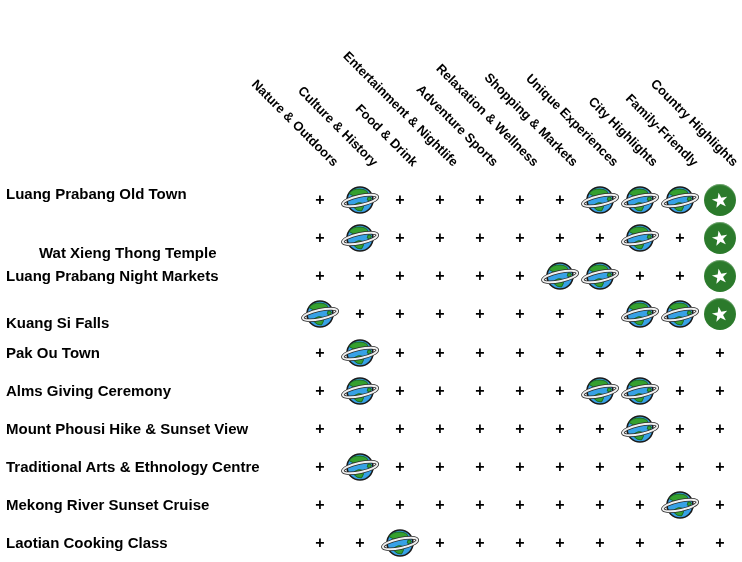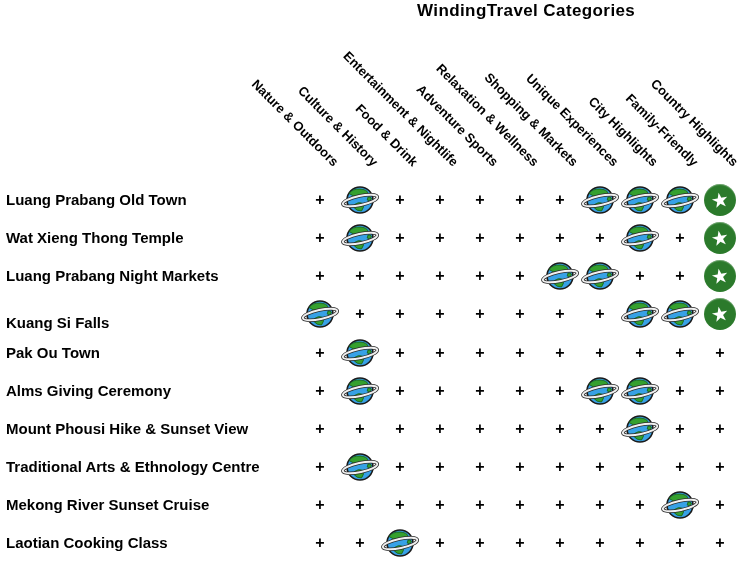--- a/index.html
+++ b/index.html
@@ -34,36 +34,35 @@
     box-shadow:inset 0 1px 1px rgba(255,255,255,.35);
   }
   .star-badge span{
     color:#fff;font-size:20px;line-height:20px;transform:rotate(-10deg);
   }
 </style>
 </head>
 <body>
 
 <div class="stage">
-  <div class="title">WindingTravel Categories</div>
   <div id="headers">
       <div class="col-header" style="right: 412px; top: 154px;">Nature &amp; Outdoors</div>
       <div class="col-header" style="right: 372px; top: 154px;">Culture &amp; History</div>
       <div class="col-header" style="right: 332px; top: 154px;">Food &amp; Drink</div>
       <div class="col-header" style="right: 292px; top: 154px;">Entertainment &amp; Nightlife</div>
       <div class="col-header" style="right: 252px; top: 154px;">Adventure Sports</div>
       <div class="col-header" style="right: 212px; top: 154px;">Relaxation &amp; Wellness</div>
       <div class="col-header" style="right: 172px; top: 154px;">Shopping &amp; Markets</div>
       <div class="col-header" style="right: 132px; top: 154px;">Unique Experiences</div>
       <div class="col-header" style="right: 92px; top: 154px;">City Highlights</div>
       <div class="col-header" style="right: 52px; top: 154px;">Family-Friendly</div>
       <div class="col-header" style="right: 12px; top: 154px;">Country Highlights</div>
     </div>
   <div id="rows">
-      <div class="row-label" style="top: 191px;">Luang Prabang Old Town</div>
+      <div class="row-label" style="top: 185px;">Luang Prabang Old Town</div>
       <div class="cell cell-plus" style="left: 309px; top: 191px;">+</div>
       <div class="cell" style="left: 341px; top: 184px;">
 <svg width="38" height="32" viewBox="0 0 38 32">
   <circle cx="19" cy="16" r="13" fill="#37a1e6" stroke="#1b1b1b" stroke-width="1.6"></circle>
   <path d="M8,9.5 Q12,4.5 19,5 Q26,5.5 27,9 Q24,13 18,12.2 Q12,13 8,9.5 Z" fill="#35a02e" stroke="#155c17" stroke-width="0.8"></path>
   <path d="M13.5,20.5 Q17.5,17.5 21.5,19.2 Q24,23 20.5,27 Q15.5,27 13,23.5 Z" fill="#35a02e" stroke="#155c17" stroke-width="0.8"></path>
   <path d="M27,13 Q30,12 30.5,15 Q29,18 26.2,16 Z" fill="#35a02e" stroke="#155c17" stroke-width="0.8"></path>
   <g transform="rotate(-12 19 16)">
     <ellipse cx="19" cy="16.5" rx="17.6" ry="4.6" fill="none" stroke="#2b2b2b" stroke-width="3.4"></ellipse>
     <ellipse cx="19" cy="16.5" rx="17.6" ry="4.6" fill="none" stroke="#f0f0f0" stroke-width="1.9"></ellipse>
@@ -105,21 +104,21 @@
   <g transform="rotate(-12 19 16)">
     <ellipse cx="19" cy="16.5" rx="17.6" ry="4.6" fill="none" stroke="#2b2b2b" stroke-width="3.4"></ellipse>
     <ellipse cx="19" cy="16.5" rx="17.6" ry="4.6" fill="none" stroke="#f0f0f0" stroke-width="1.9"></ellipse>
   </g>
 </svg></div>
       <div class="cell" style="left: 704px; top: 184px;">
         <div class="star-badge" style="background: rgb(43, 122, 43);">
           <span>★</span>
         </div>
       </div>
-      <div class="row-label" style="top: 229px;">Wat Xieng Thong Temple</div>
+      <div class="row-label" style="top: 244px; margin-left: 33px;">Wat Xieng Thong Temple</div>
       <div class="cell cell-plus" style="left: 309px; top: 229px;">+</div>
       <div class="cell" style="left: 341px; top: 222px;">
 <svg width="38" height="32" viewBox="0 0 38 32">
   <circle cx="19" cy="16" r="13" fill="#37a1e6" stroke="#1b1b1b" stroke-width="1.6"></circle>
   <path d="M8,9.5 Q12,4.5 19,5 Q26,5.5 27,9 Q24,13 18,12.2 Q12,13 8,9.5 Z" fill="#35a02e" stroke="#155c17" stroke-width="0.8"></path>
   <path d="M13.5,20.5 Q17.5,17.5 21.5,19.2 Q24,23 20.5,27 Q15.5,27 13,23.5 Z" fill="#35a02e" stroke="#155c17" stroke-width="0.8"></path>
   <path d="M27,13 Q30,12 30.5,15 Q29,18 26.2,16 Z" fill="#35a02e" stroke="#155c17" stroke-width="0.8"></path>
   <g transform="rotate(-12 19 16)">
     <ellipse cx="19" cy="16.5" rx="17.6" ry="4.6" fill="none" stroke="#2b2b2b" stroke-width="3.4"></ellipse>
     <ellipse cx="19" cy="16.5" rx="17.6" ry="4.6" fill="none" stroke="#f0f0f0" stroke-width="1.9"></ellipse>

